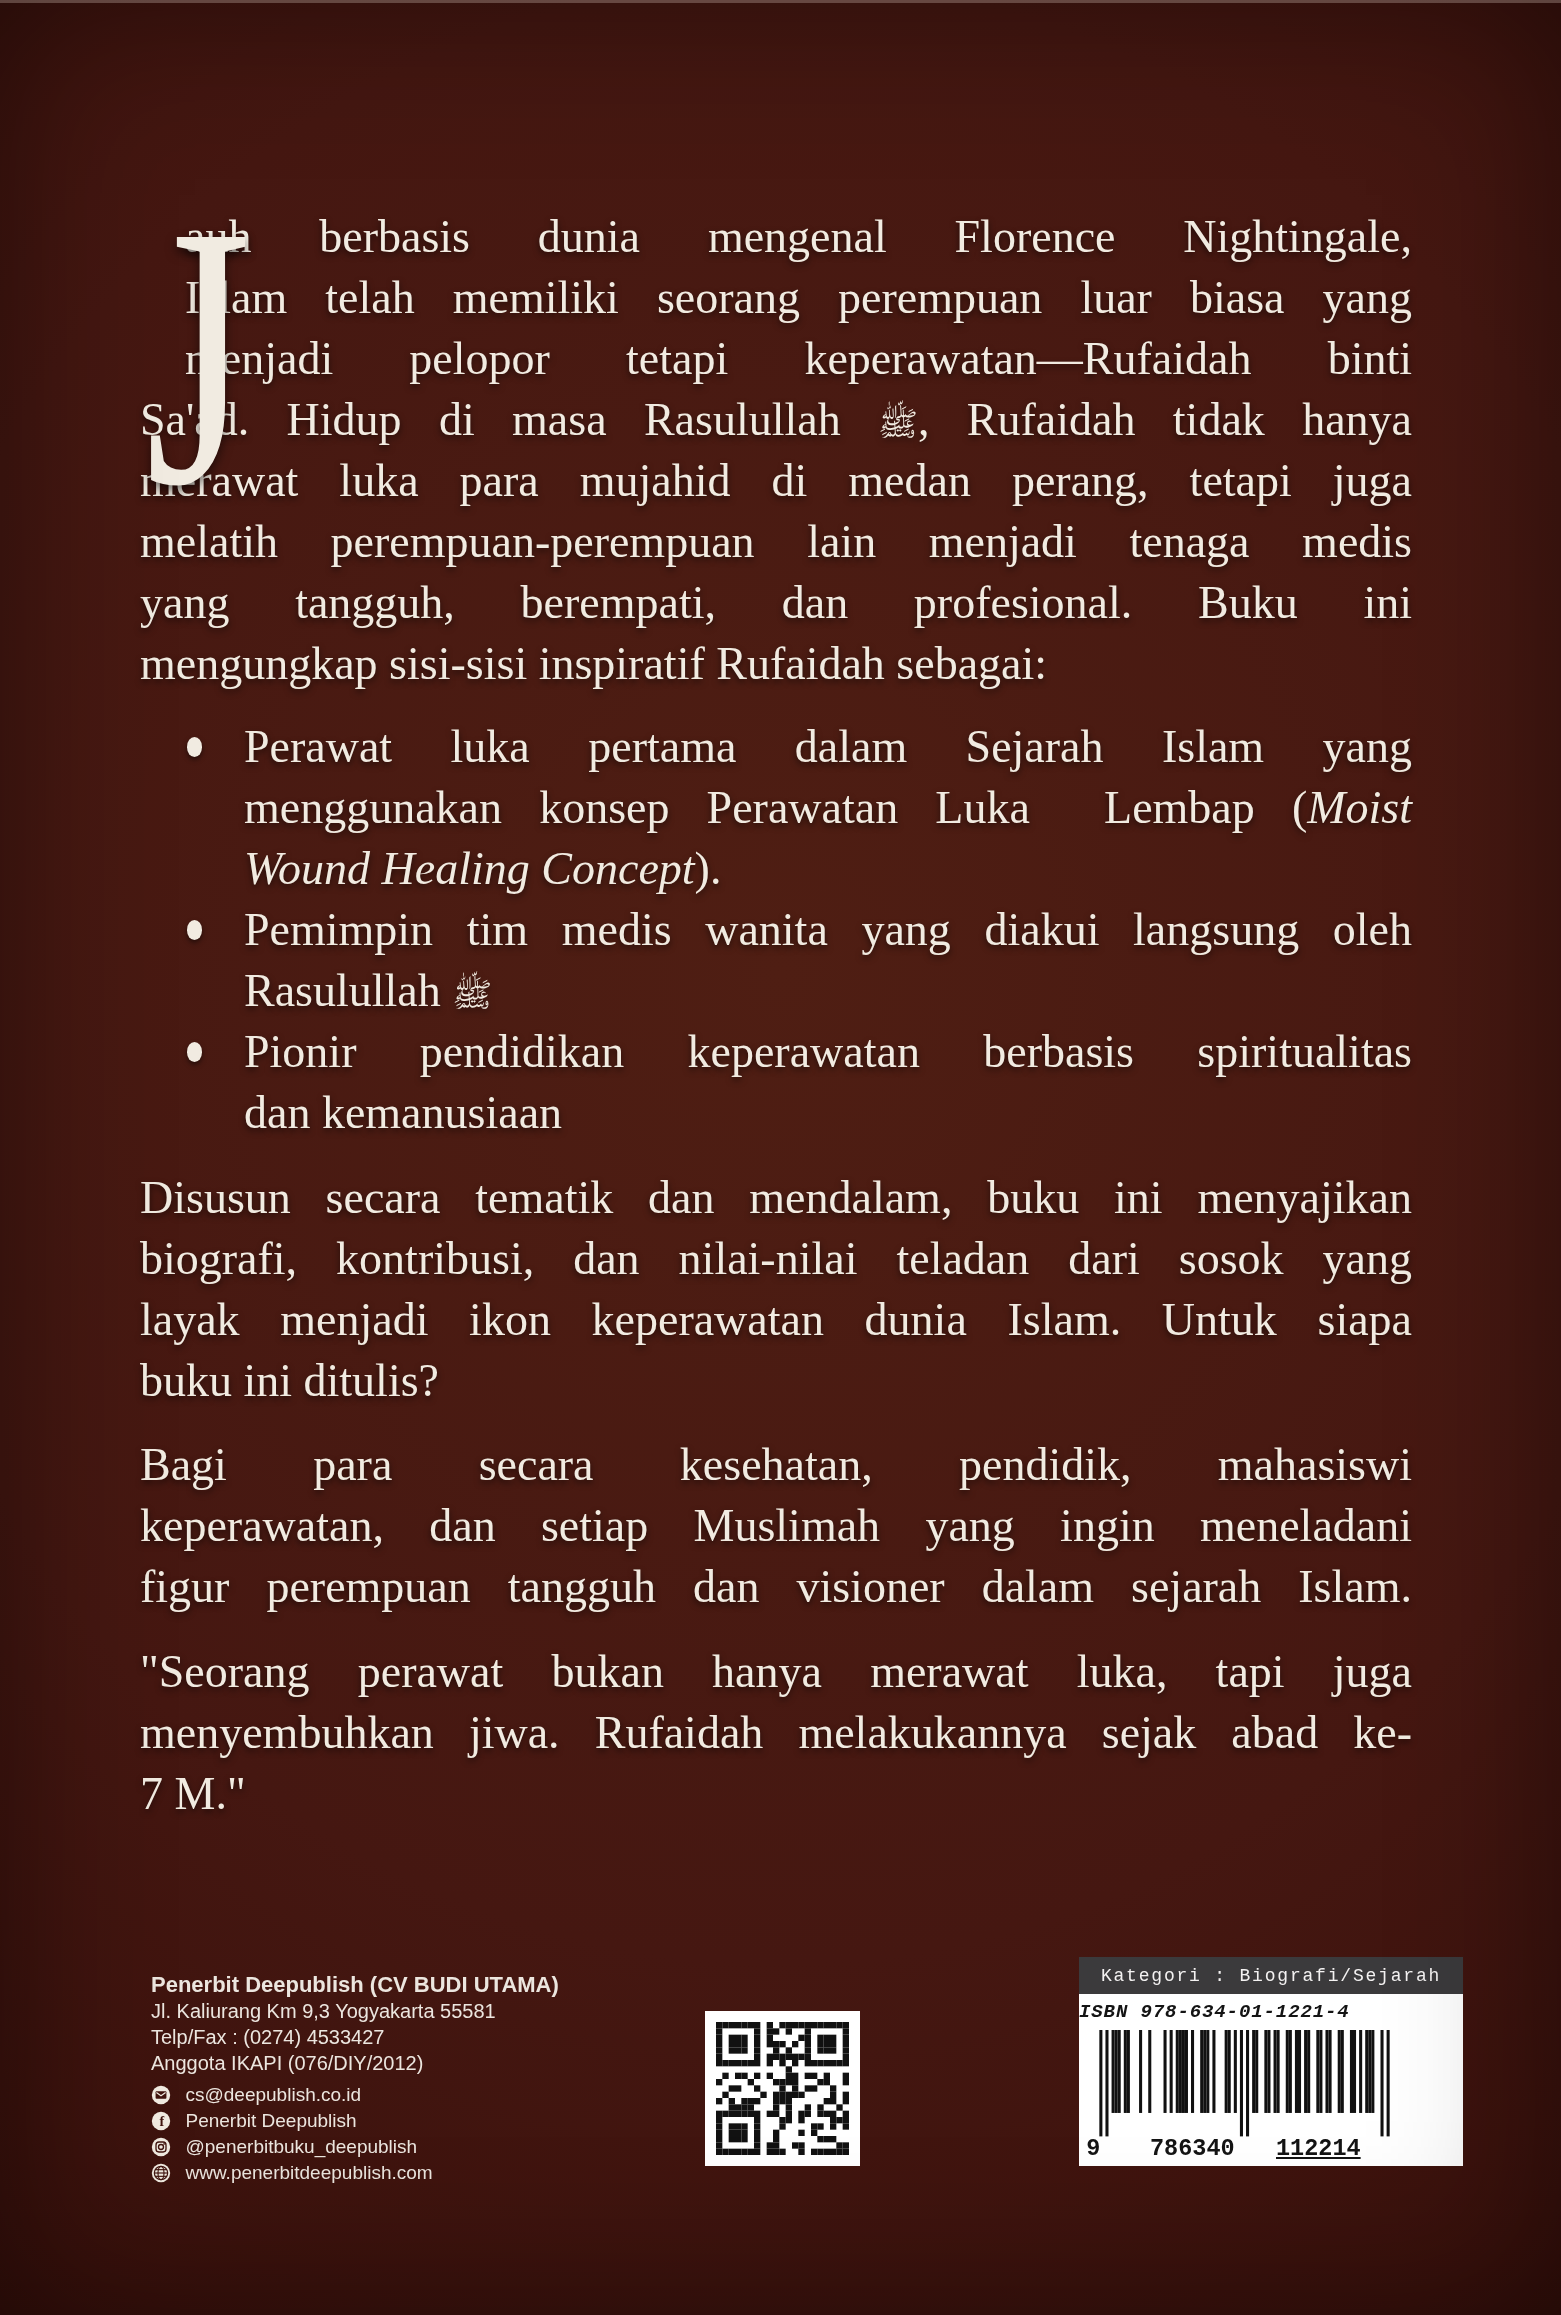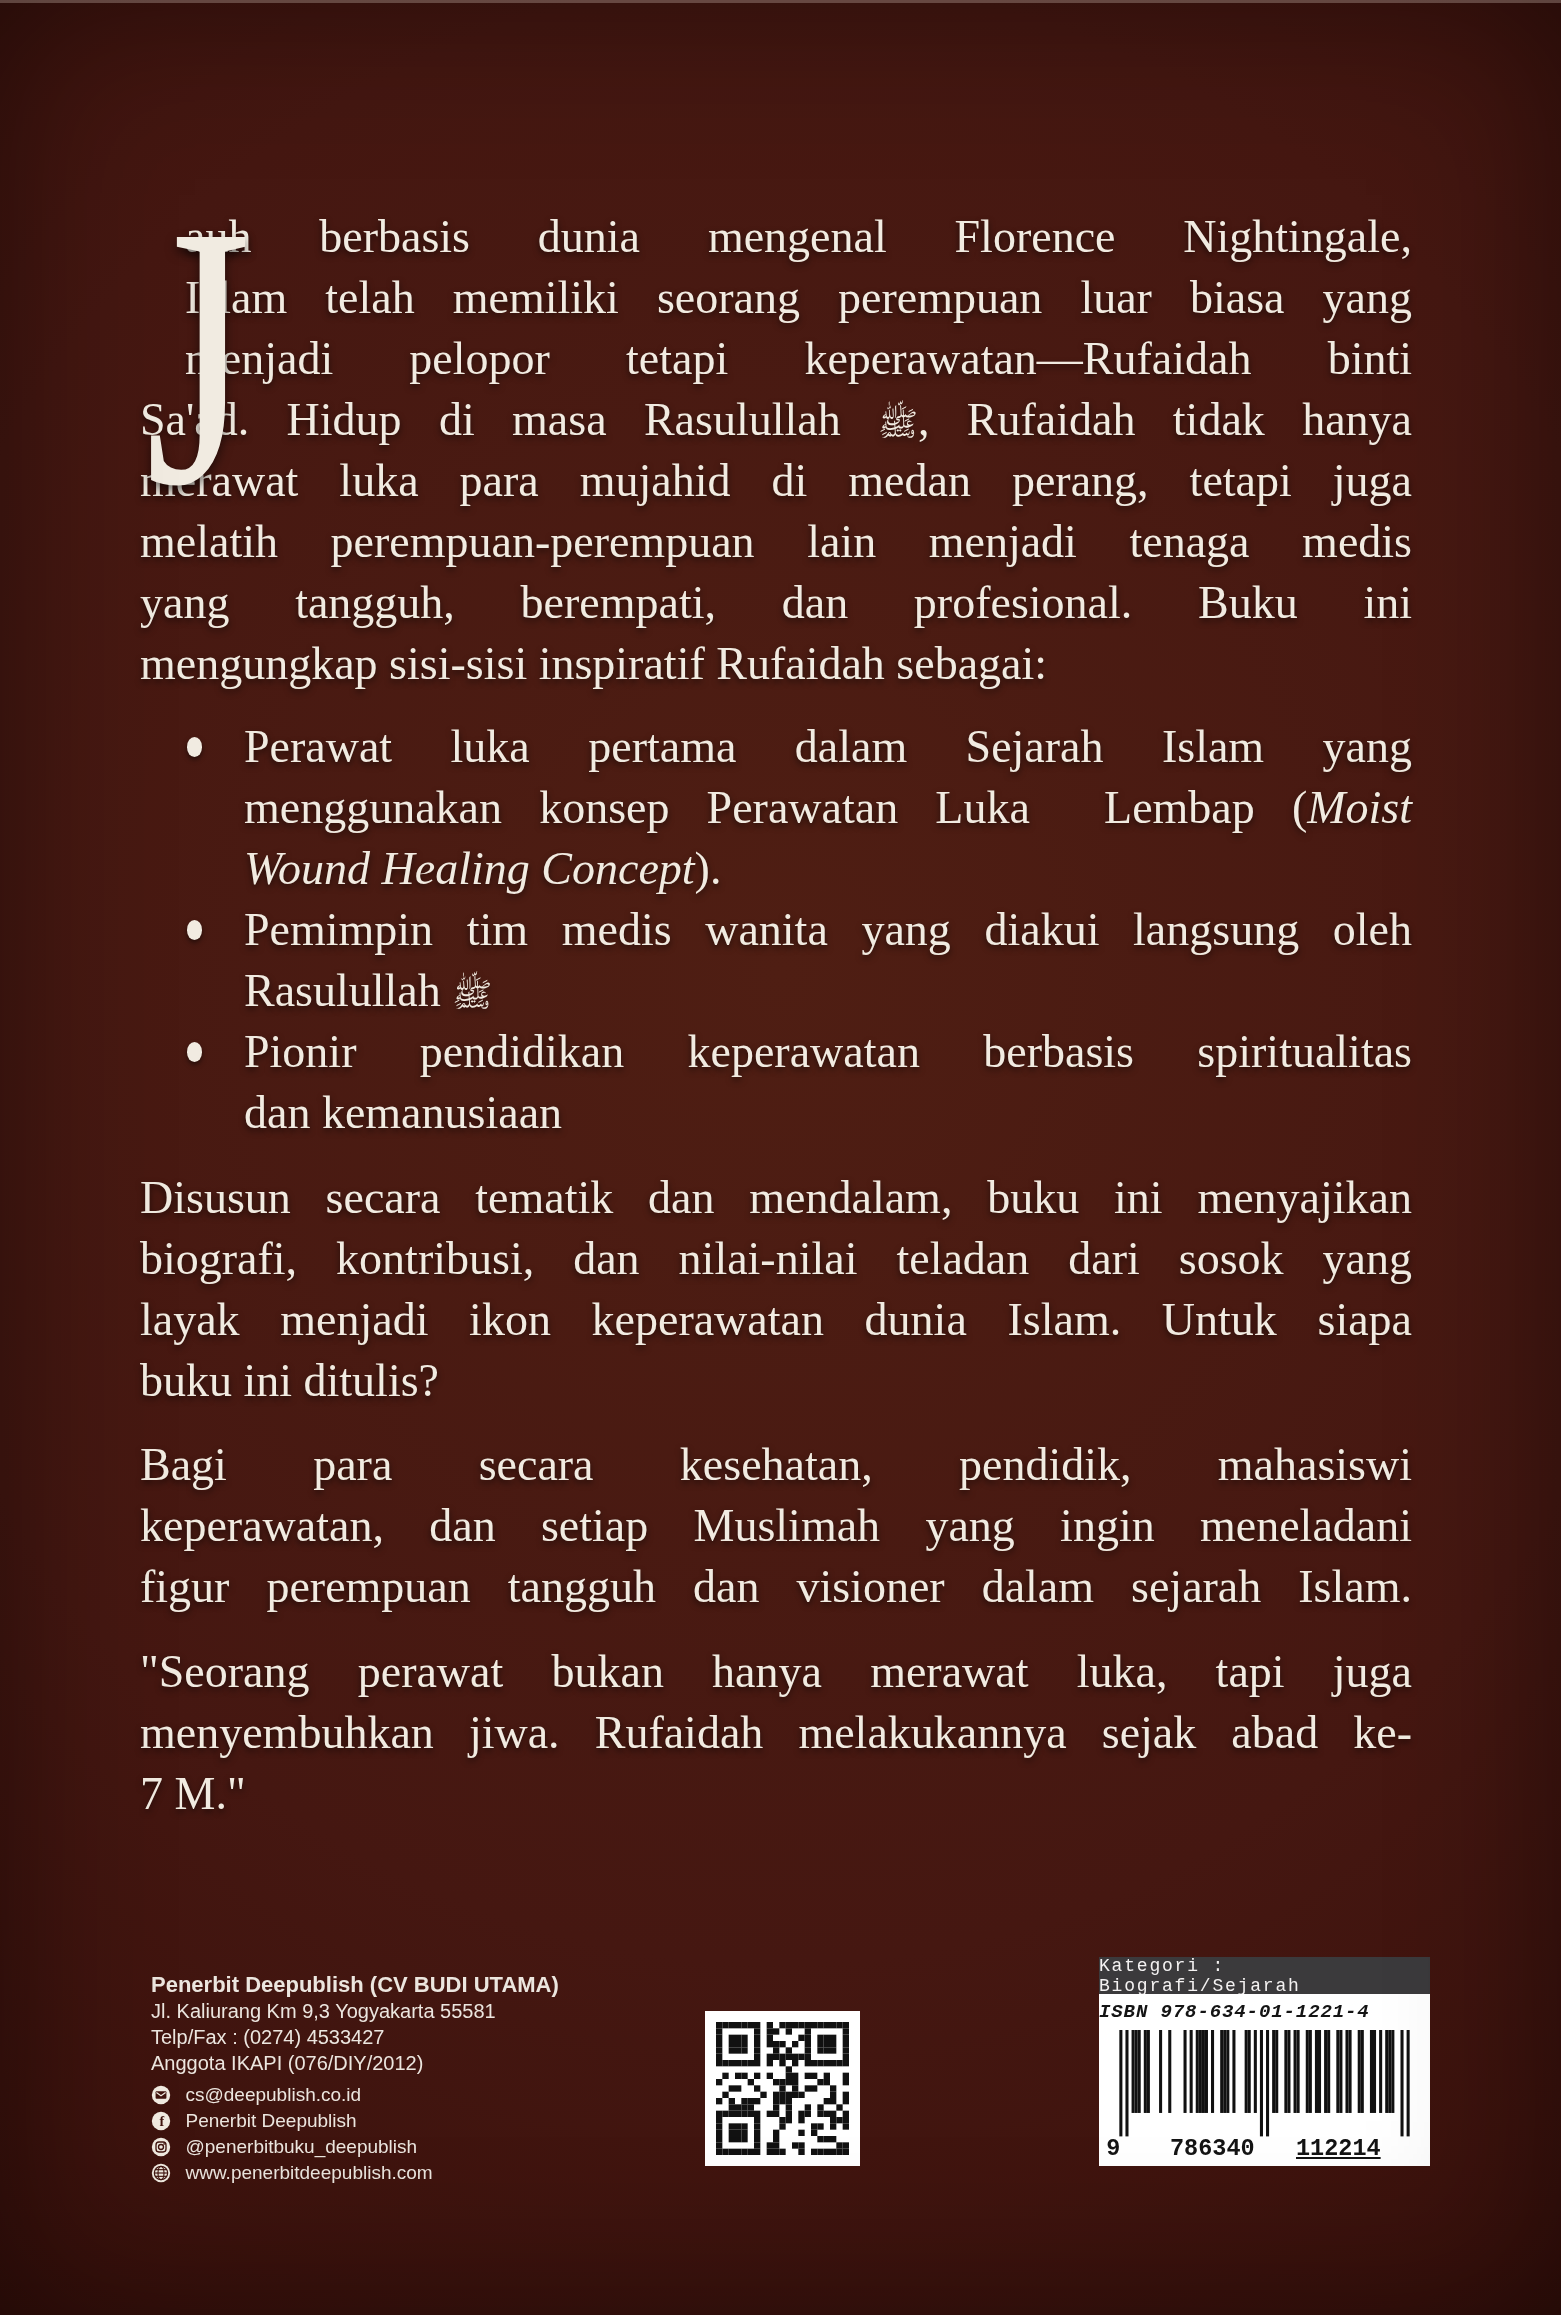--- a/index.html
+++ b/index.html
@@ -57,21 +57,21 @@
   .contact{ display:flex; align-items:center; height:26px; font-size:19px; }
   .contact .ic{ width:20px; height:20px; margin-right:14.5px; flex:none; }
 
   
   .qr{
     position:absolute; left:705px; top:2011px; width:155px; height:155px;
     background:#ffffff; display:flex; align-items:center; justify-content:center;
   }
 
   
-  .bc{ position:absolute; left:1079px; top:1957px; width:331px;margin-left:20px; }
+  .bc{ position:absolute; left:1079px; top:1957px; width:384px; }
   .bc .cat{
     height:37px; background:#3b3a3c; color:#f4f2f2;
     font-family:"Liberation Mono", monospace; font-size:18px; letter-spacing:1.8px;
     display:flex; align-items:center; justify-content:center;
   }
   .bc .white{ background:#ffffff; height:172px; position:relative; }
   .bc .isbn{
     position:absolute; top:7.2px; left:0; width:100%; text-align:left;
     font-family:"Liberation Mono", monospace; font-weight:bold; font-size:19px;
     color:#141414; letter-spacing:0.9px;font-style:italic;

